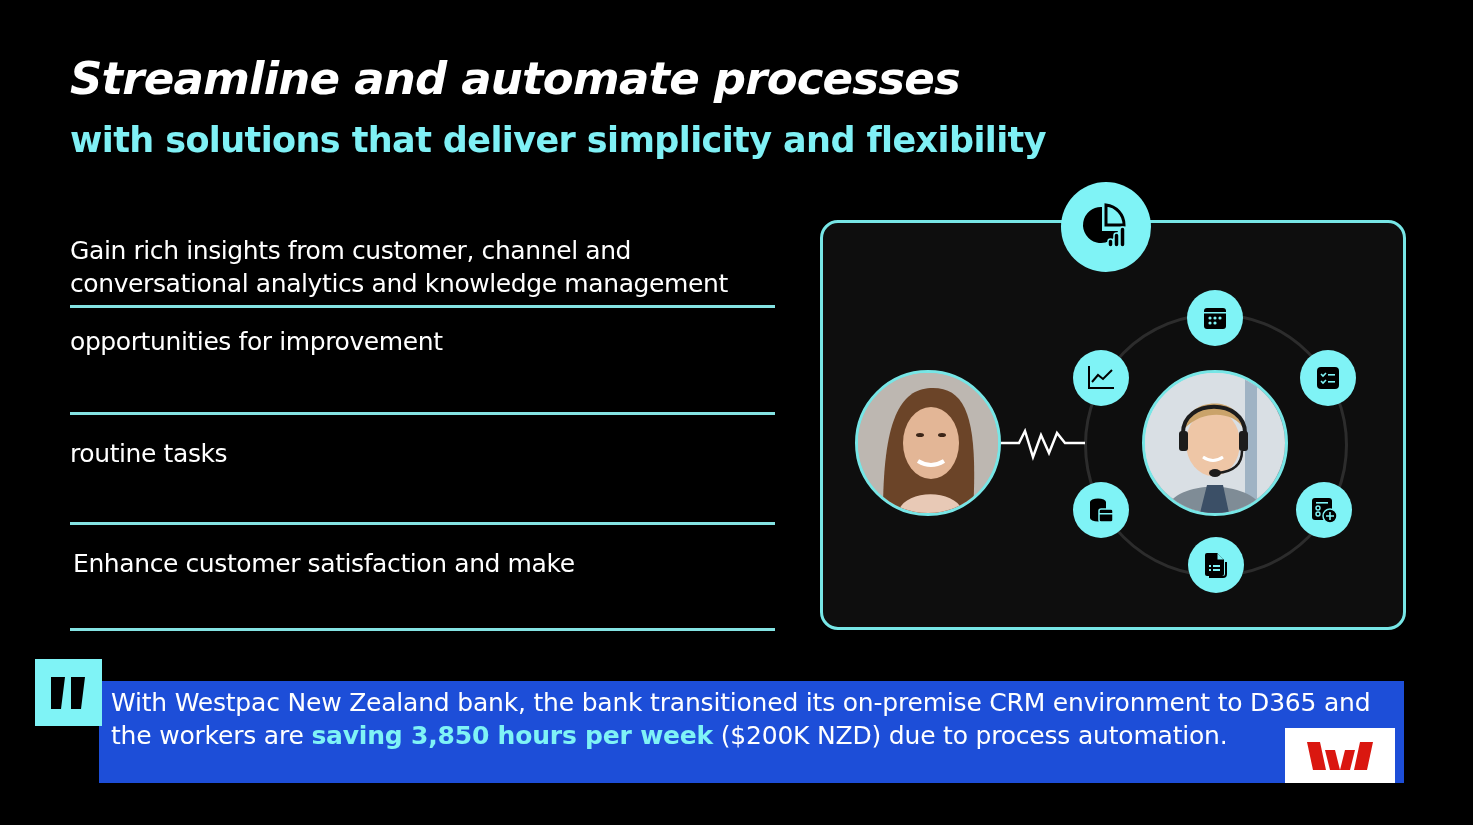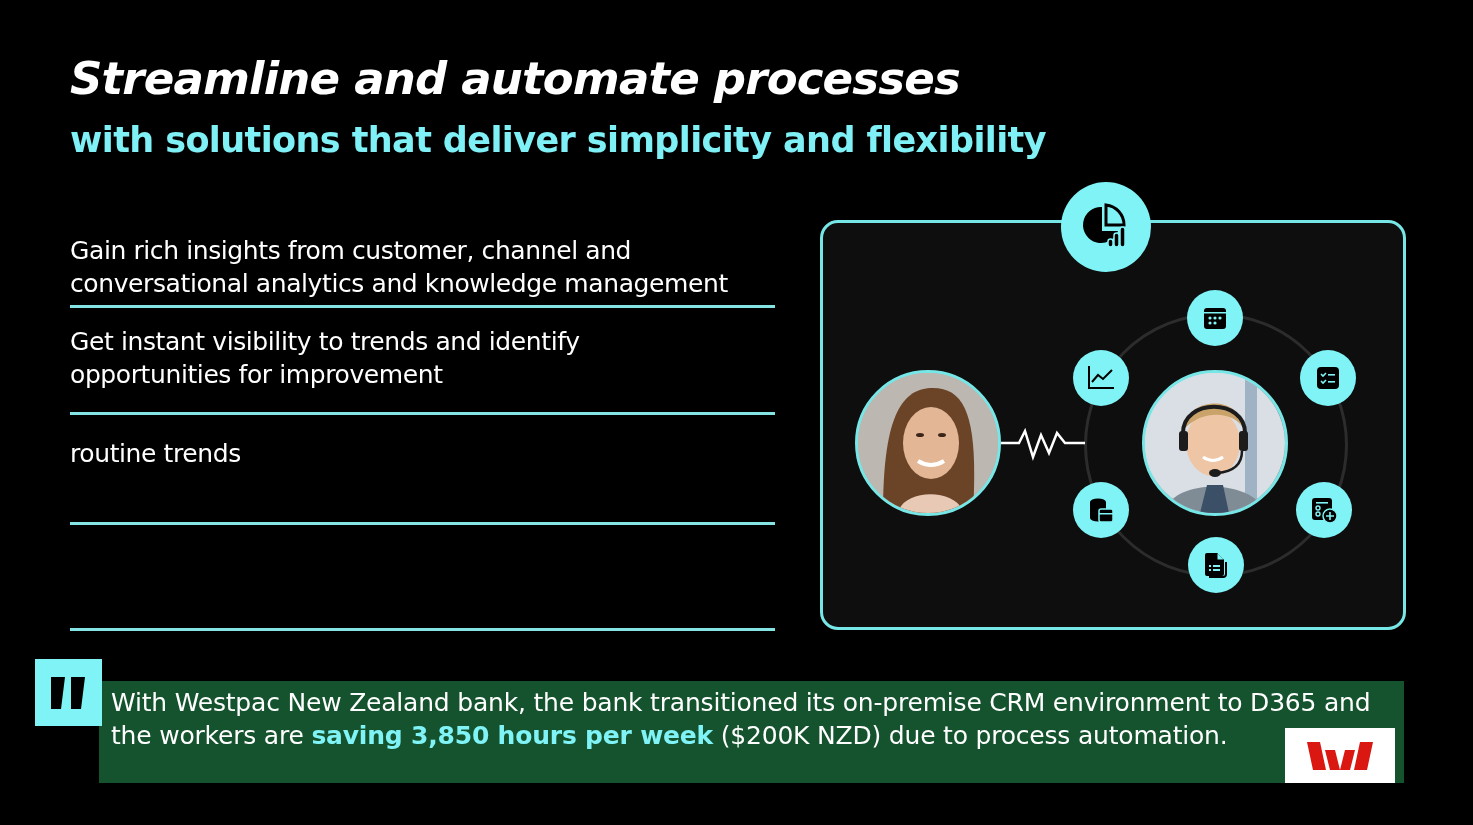--- a/index.html
+++ b/index.html
@@ -20,50 +20,50 @@
     .orbit { position: absolute; left: 1084px; top: 313px; width: 264px; height: 264px; border-radius: 50%; border: 3px solid #2c2c2c; }
     .icon-bubble { position: absolute; width: 56px; height: 56px; border-radius: 50%; background: #7ff3f6; display: flex; align-items: center; justify-content: center; }
 
     .avatar { position: absolute; border-radius: 50%; border: 3px solid #77e6e6; overflow: hidden; }
     .avatar-customer { left: 855px; top: 370px; width: 146px; height: 146px; background: radial-gradient(circle at 55% 55%, #e2b99a 0 28%, #7a4f30 30% 48%, #b9b4ae 50% 100%); }
     .avatar-agent { left: 1142px; top: 370px; width: 146px; height: 146px; background: radial-gradient(circle at 45% 45%, #efc7a8 0 24%, #c9a36a 26% 34%, #d7dde3 36% 62%, #6f7f8a 64% 100%); }
 
     .wave { position: absolute; left: 1001px; top: 425px; }
 
     .quote-mark { position: absolute; left: 35px; top: 659px; width: 67px; height: 67px; background: #7ff3f6; display: flex; align-items: center; justify-content: center; }
-    .quote-box { position: absolute; left: 99px; top: 681px; width: 1305px; height: 102px; background: #14532d; }
+    .quote-box { position: absolute; left: 99px; top: 681px; width: 1305px; height: 102px; background: #1d4ed8; }
     .quote-text { position: absolute; left: 12px; top: 5px; width: 1270px; font-size: 25px; line-height: 33px; color: #fff; letter-spacing: -0.2px; }
     .quote-highlight { color: #7ff3f6; font-weight: 700; }
     .logo { position: absolute; left: 1186px; top: 47px; width: 110px; height: 55px; background: #fff; display: flex; align-items: center; justify-content: center; }
   </style>
 </head>
 <body>
 
 <div class="title">Streamline and automate processes</div>
 <div class="subtitle">with solutions that deliver simplicity and flexibility</div>
 
 <div class="bullets">
   <div class="bullet" style="top:234px;">
     <span class="bullet-text">Gain rich insights from customer, channel and</span>
     <span class="bullet-text">conversational analytics and knowledge management</span>
   </div>
   <div class="rule" style="top:305px;"></div>
 
   <div class="bullet" style="top:325px;">
-    <span class="bullet-text">Get instant visibility to trends and identify</span>
     <span class="bullet-text">opportunities for improvement</span>
   </div>
   <div class="rule" style="top:412px;"></div>
 
   <div class="bullet" style="top:437px;">
-    <span class="bullet-text">routine trends</span>
+    <span class="bullet-text">routine tasks</span>
   </div>
   <div class="rule" style="top:522px;"></div>
 
   <div class="bullet" style="top:547px; left:3px;">
+    <span class="bullet-text">Enhance customer satisfaction and make</span>
   </div>
   <div class="rule" style="top:628px;"></div>
 </div>
 
 <div class="panel"></div>
 
 <div class="top-badge">
   <svg width="52" height="52" viewBox="0 0 52 52">
     <path d="M22 6 A18 18 0 1 0 38 30 L22 30 Z" fill="#000"></path>
     <path d="M26 4 L26 24 L44 24 A20 20 0 0 0 26 4 Z" fill="none" stroke="#000" stroke-width="3"></path>

